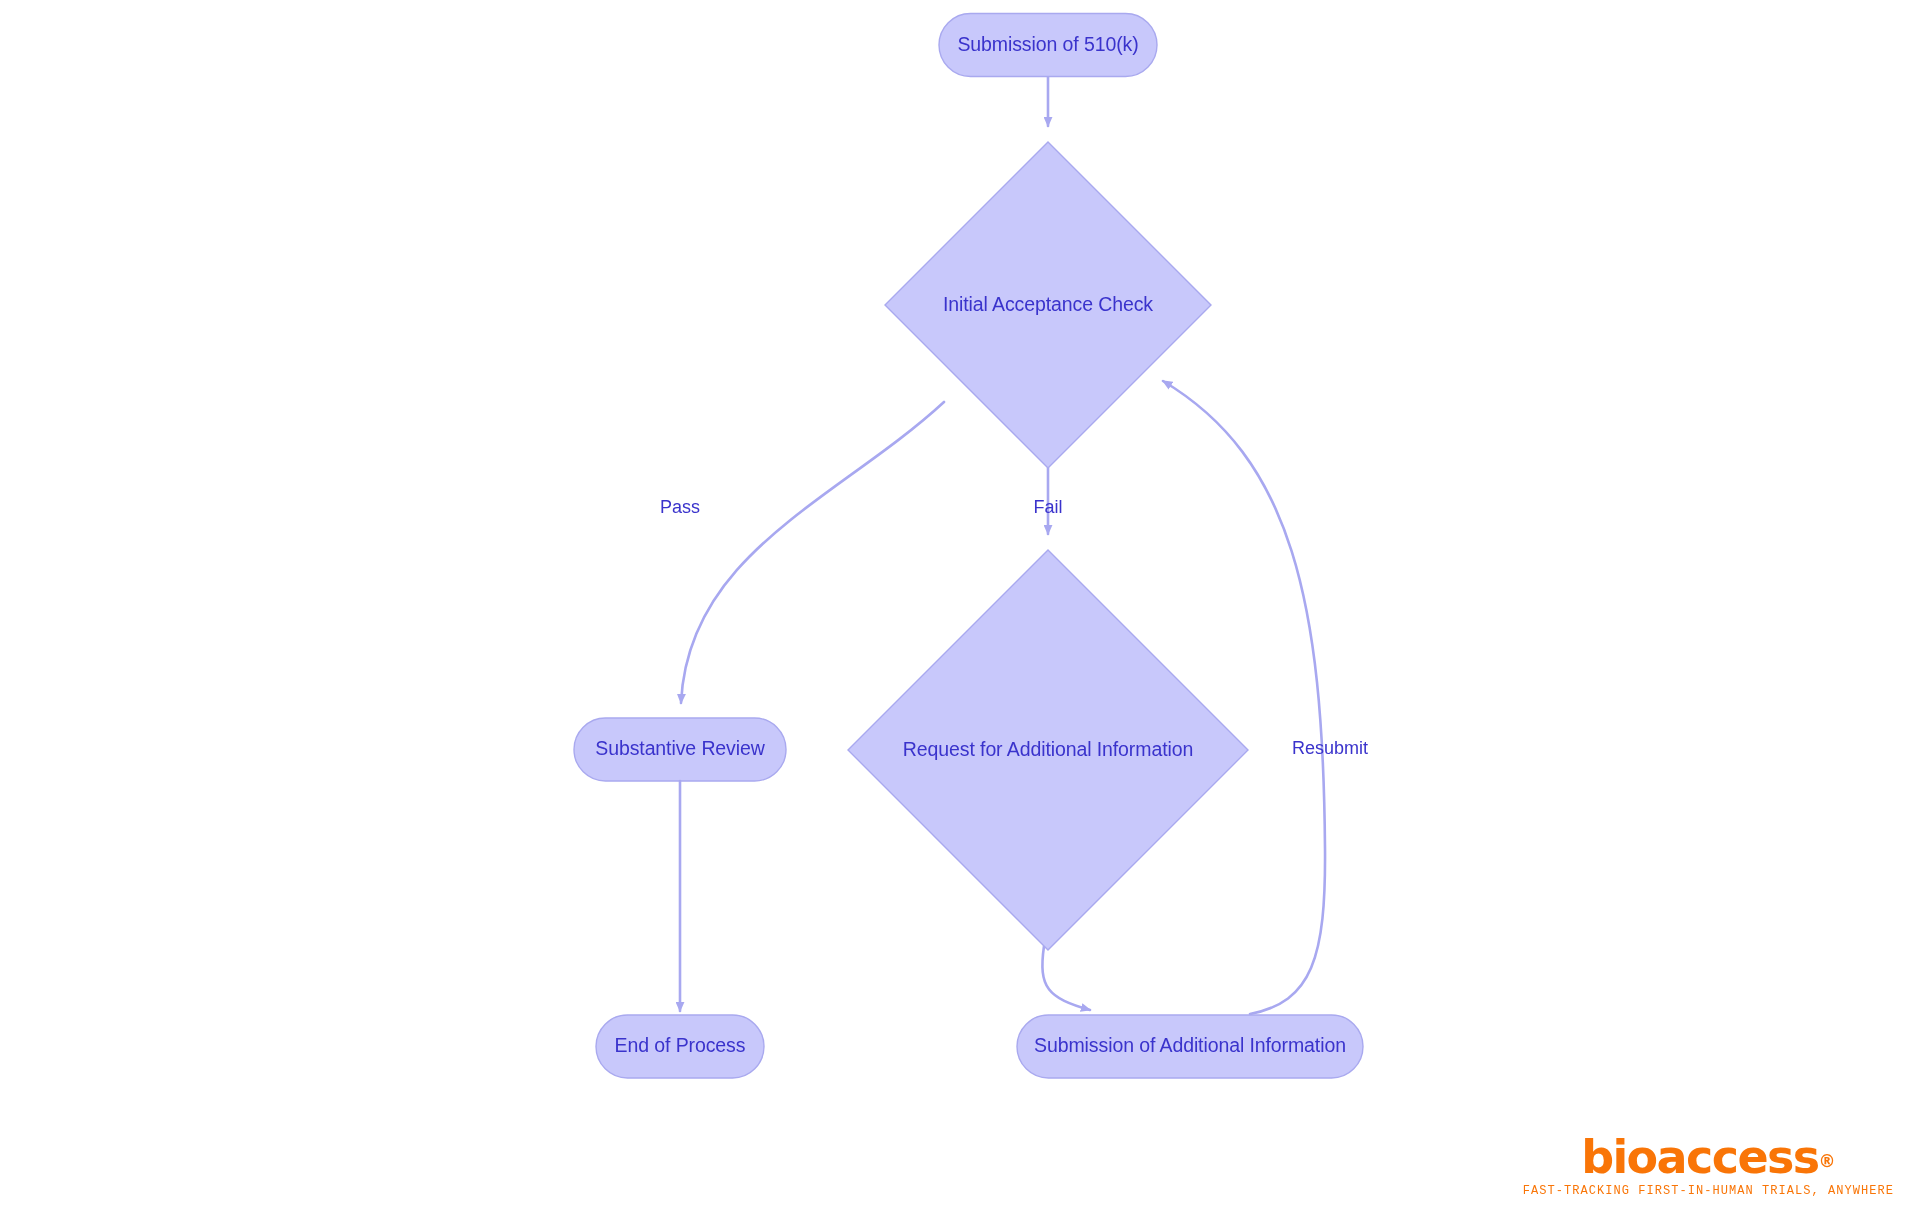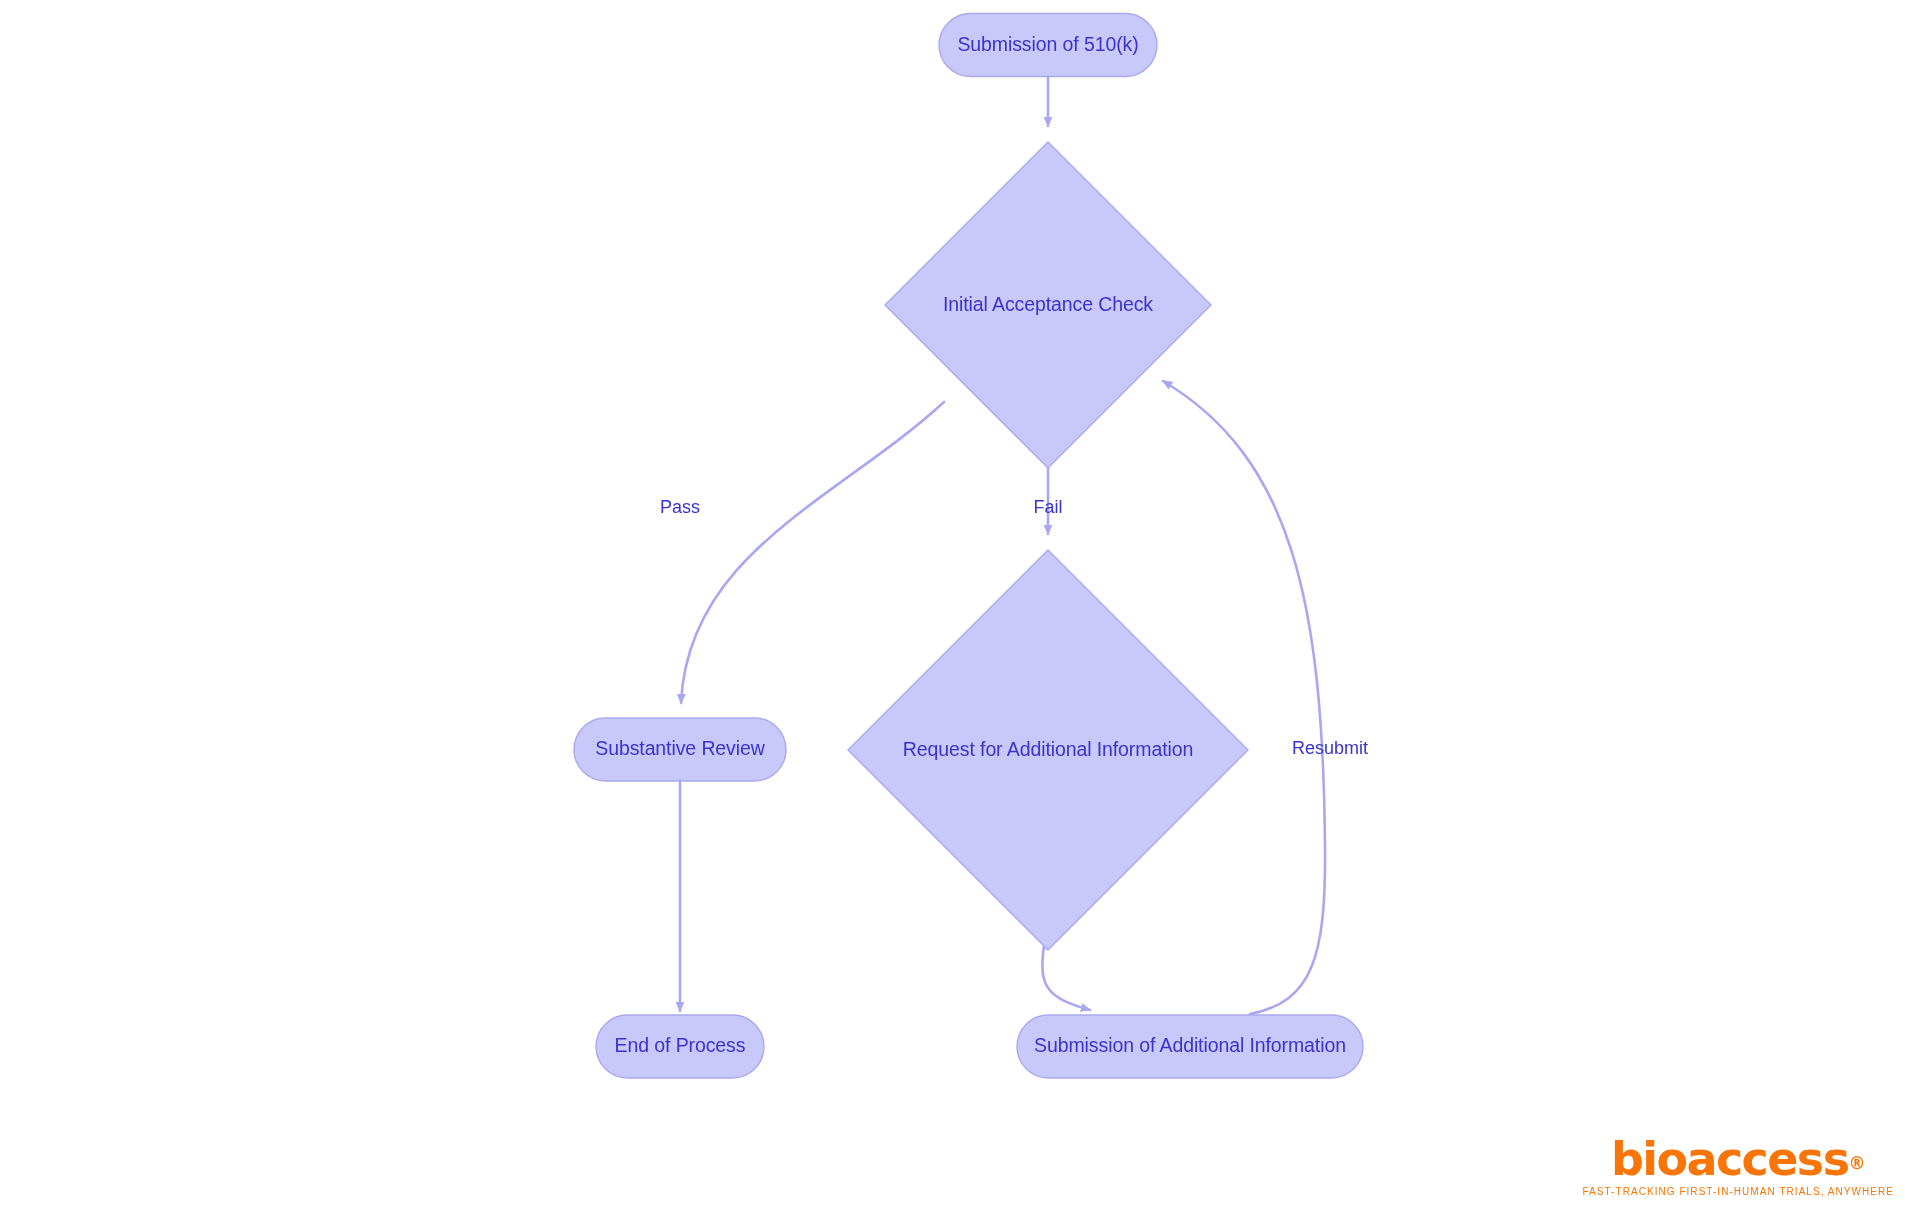--- a/index.html
+++ b/index.html
@@ -78,22 +78,22 @@
   }
   #brand-reg {
     font-family: "DejaVu Sans", sans-serif;
     font-size: 17px;
     color: #f97507;
     vertical-align: super;
     font-weight: bold;
     letter-spacing: 0;
   }
   #brand-tagline {
-    font-family: Liberation Sans, sans-serif;
-    font-size: 10px;
+    font-family: Liberation Mono, monospace;
+    font-size: 12px;
     color: #f97507;
     letter-spacing: 1.05px;
     margin-top: 5px;
     white-space: nowrap;
   }
 </style>
 </head>
 <body>
 
 <div id="canvas">

